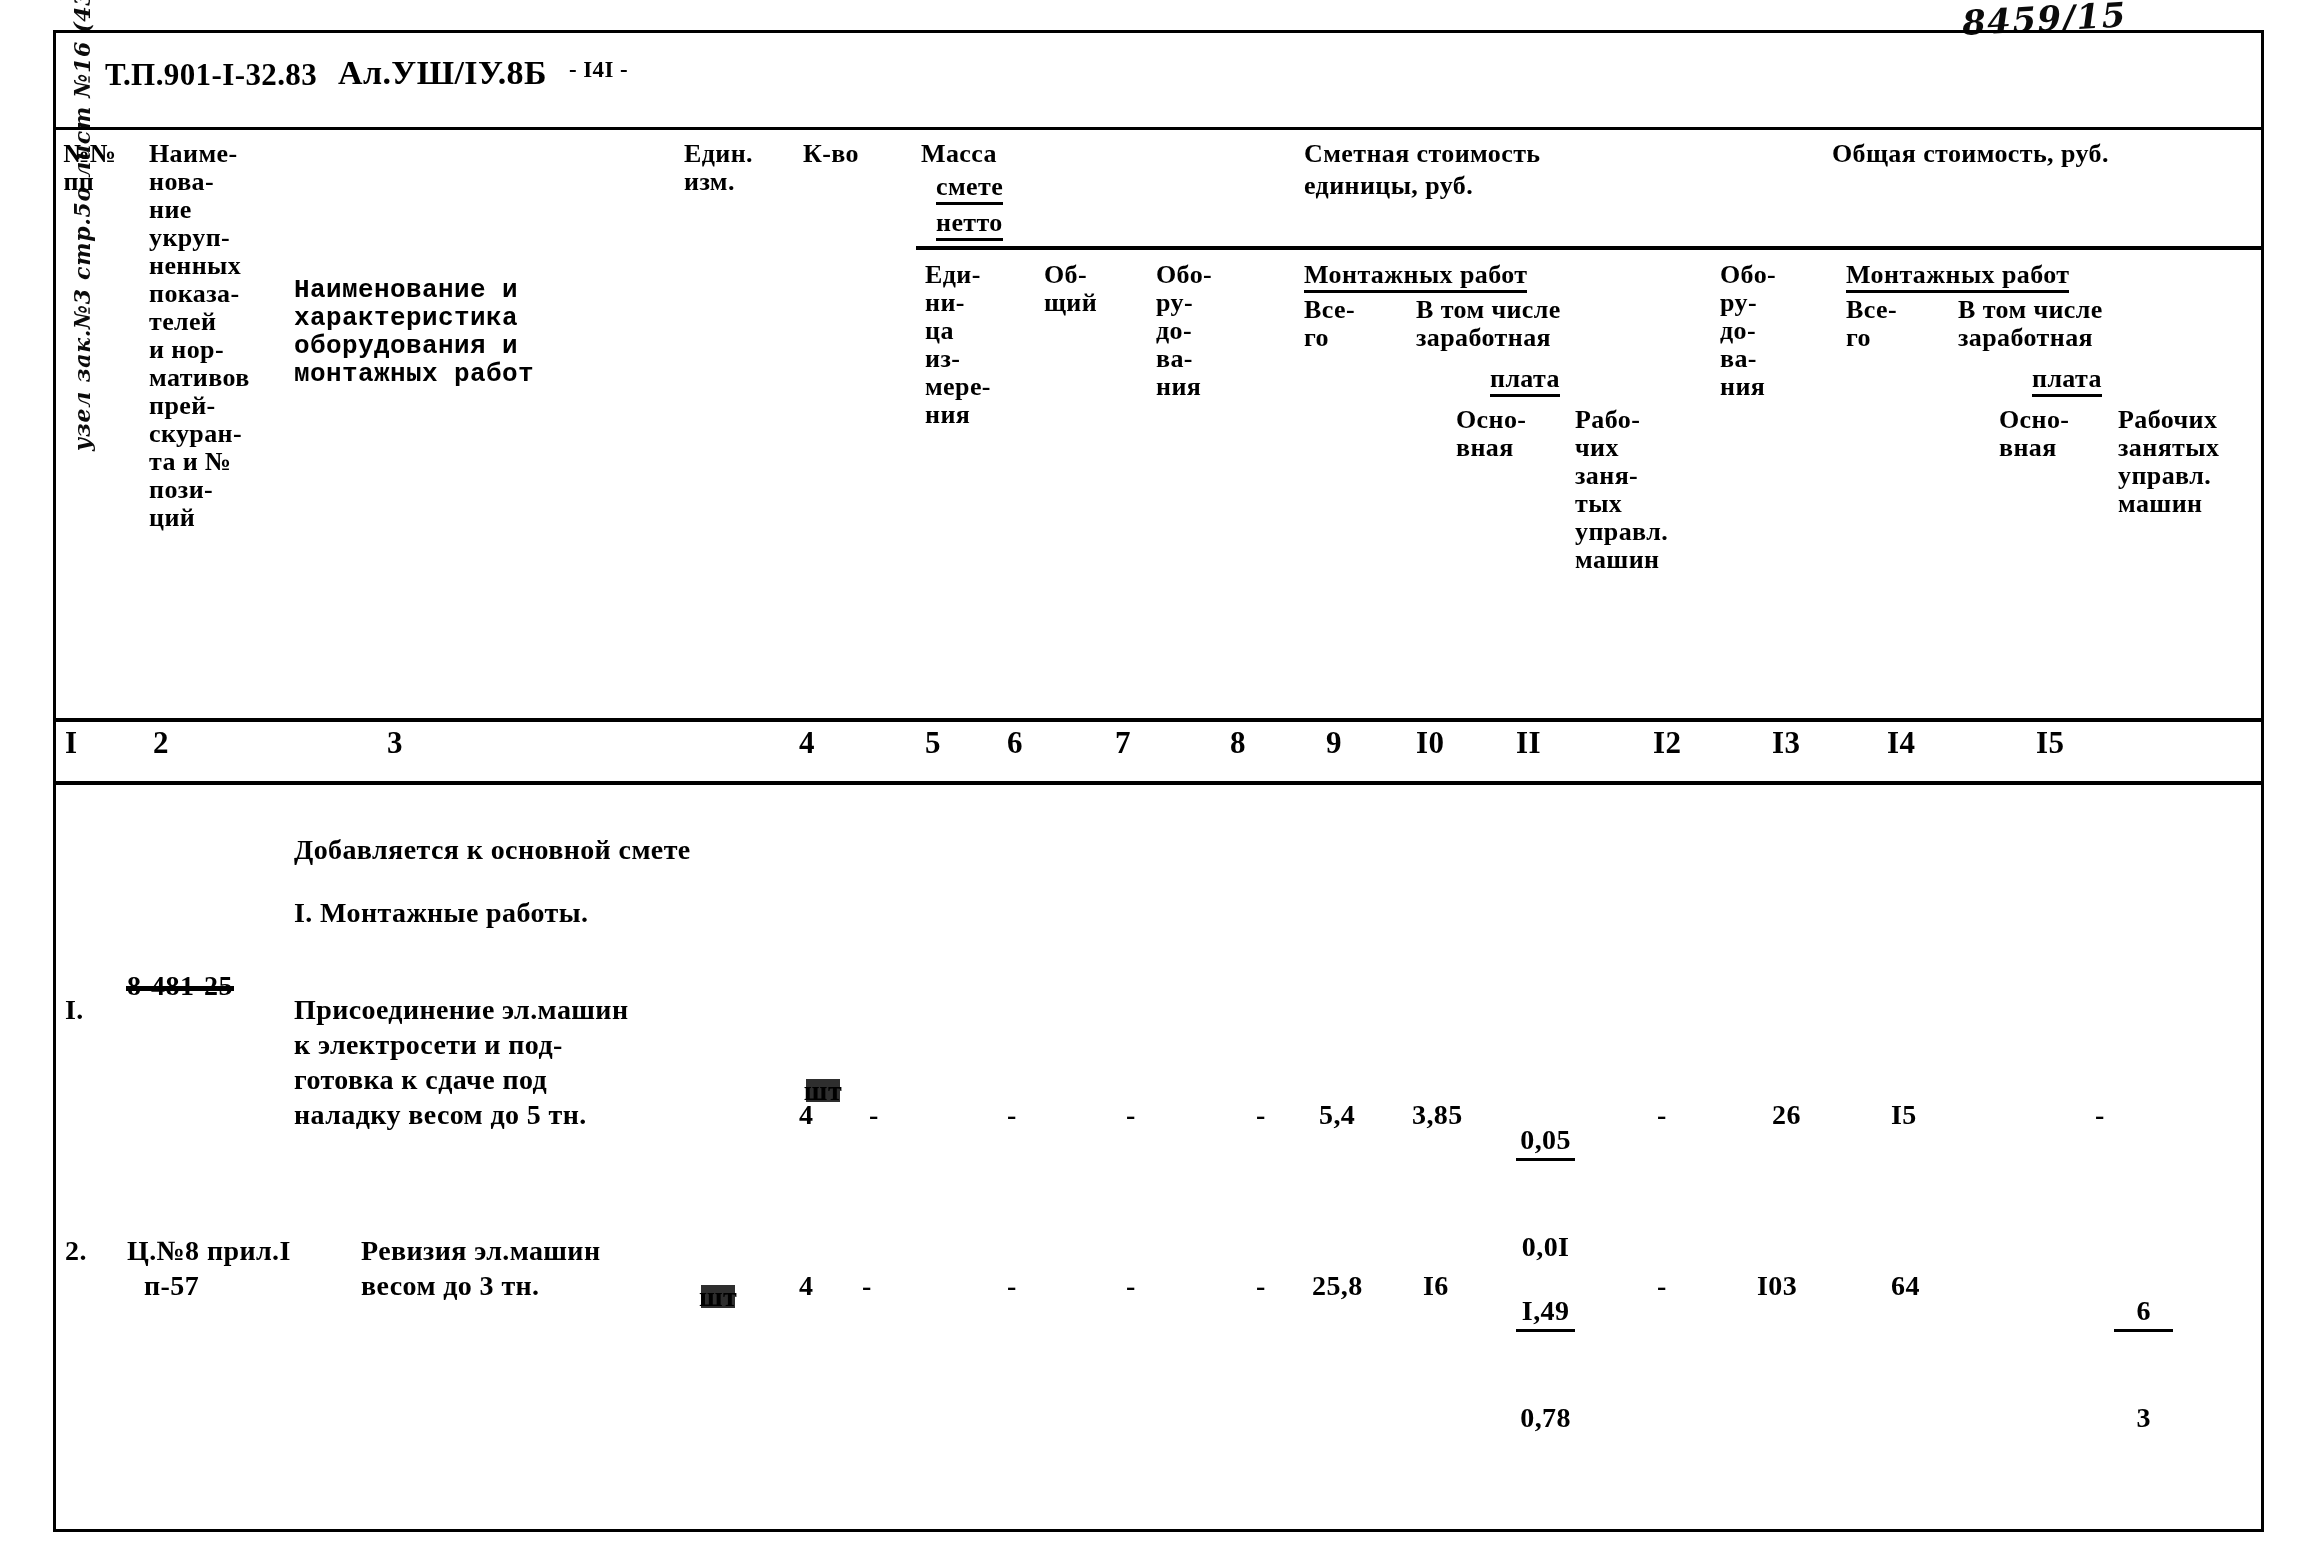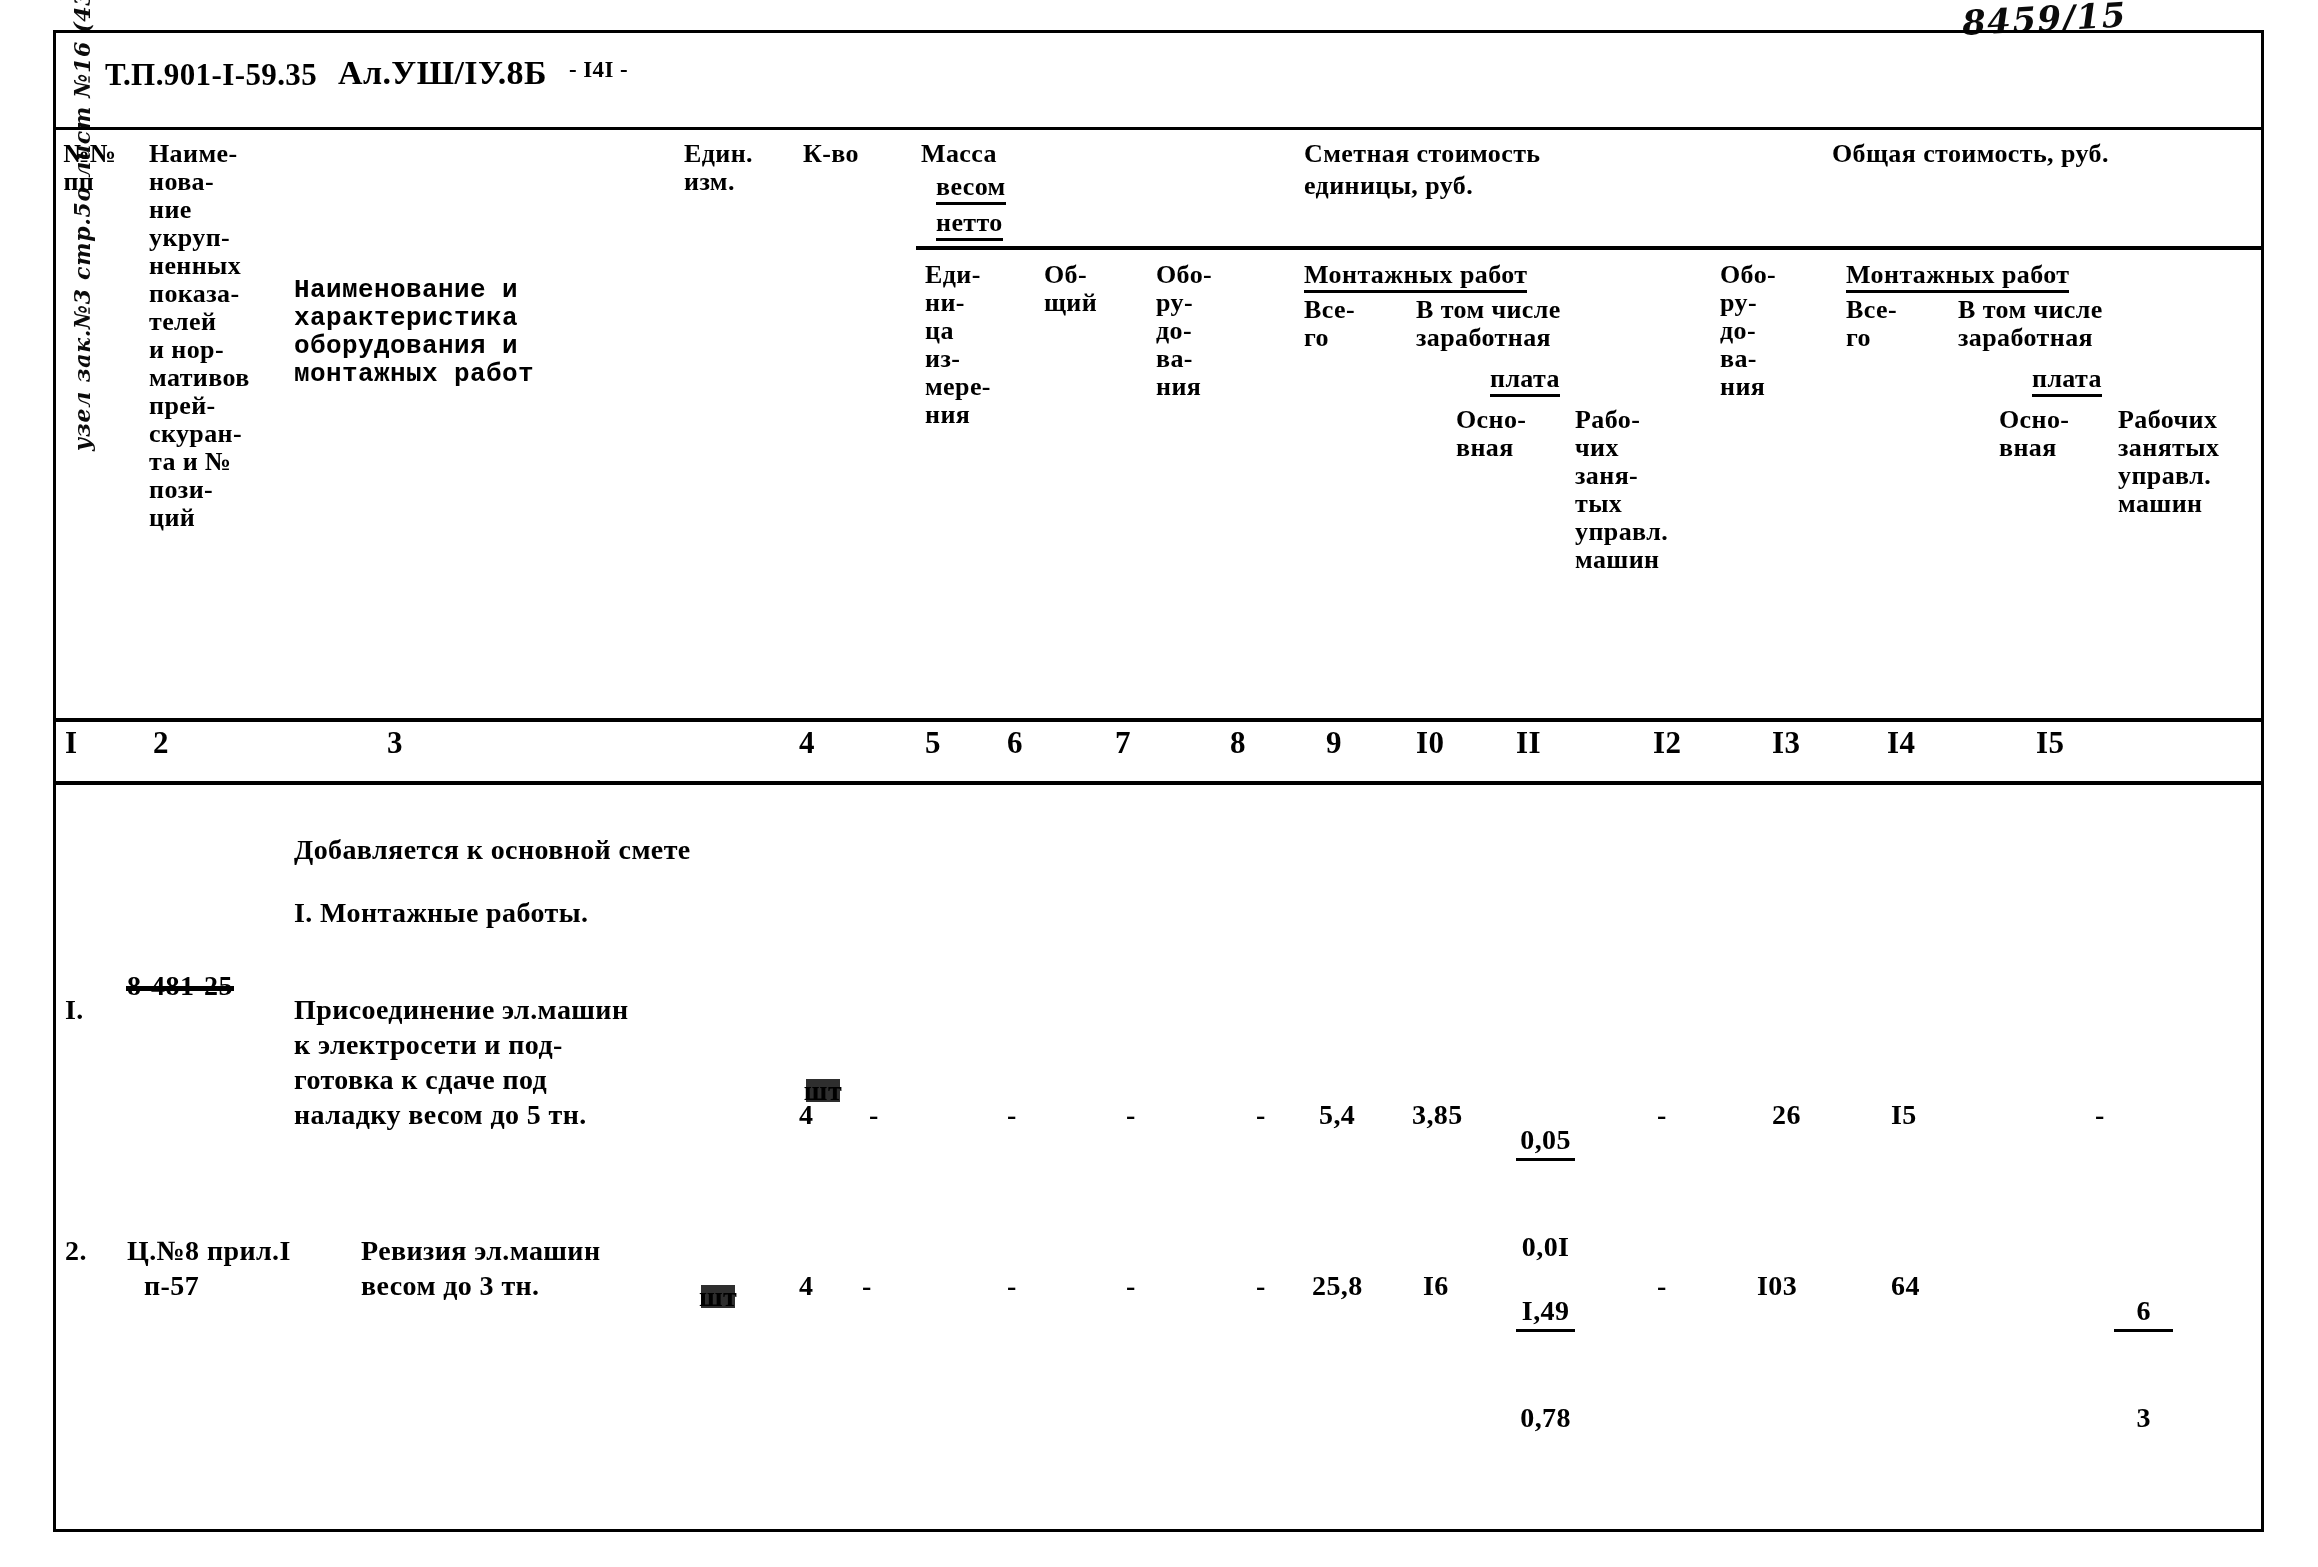--- a/index.html
+++ b/index.html
@@ -125,21 +125,21 @@
 </style>
 </head>
 <body>
 
 <div class="hw" id="hw-top">8459/15</div>
 <div class="hw" id="hw-left">узел зак.№3 стр.5о лист №16 (43ст)</div>
 
 <div id="frame">
 
   <div id="titleband">
-    <span class="tw" id="doc-code">Т.П.901-I-59.35</span>
+    <span class="tw" id="doc-code">Т.П.901-I-32.83</span>
     <span class="tw" id="album-code">Ал.УШ/IУ.8Б</span>
     <span class="tw" id="page-no">- I4I -</span>
   </div>
 
   <div id="headzone">
 
     <div class="hcell tw" style="left:7.4px;top:13.4px;width:67px;white-space:pre;">№№
 пп</div>
 
     <div class="hcell tw" style="left:93px;top:13.4px;width:141px;white-space:pre;">Наиме-
@@ -162,21 +162,21 @@
 оборудования и
 монтажных работ</div>
 
     <div class="hcell tw" style="left:628px;top:13.4px;width:111px;white-space:pre;">Един.
 изм.</div>
 
     <div class="hcell tw" style="left:747px;top:13.4px;">К-во</div>
 
     <div class="hcell tw" style="left:865px;top:13.4px;">Масса</div>
     <div class="hcell tw" style="left:880px;top:46px;">
-      <span class="ul">весом</span>
+      <span class="ul">смете</span>
     </div>
     <div class="hcell tw" style="left:880px;top:82px;">
       <span class="ul">нетто</span>
     </div>
 
     <div class="hcell tw" style="left:1248px;top:13.4px;">Сметная стоимость</div>
     <div class="hcell tw" style="left:1248px;top:45px;">единицы, руб.</div>
 
     <div class="hcell tw" style="left:1776px;top:13.4px;">Общая стоимость, руб.</div>
 

